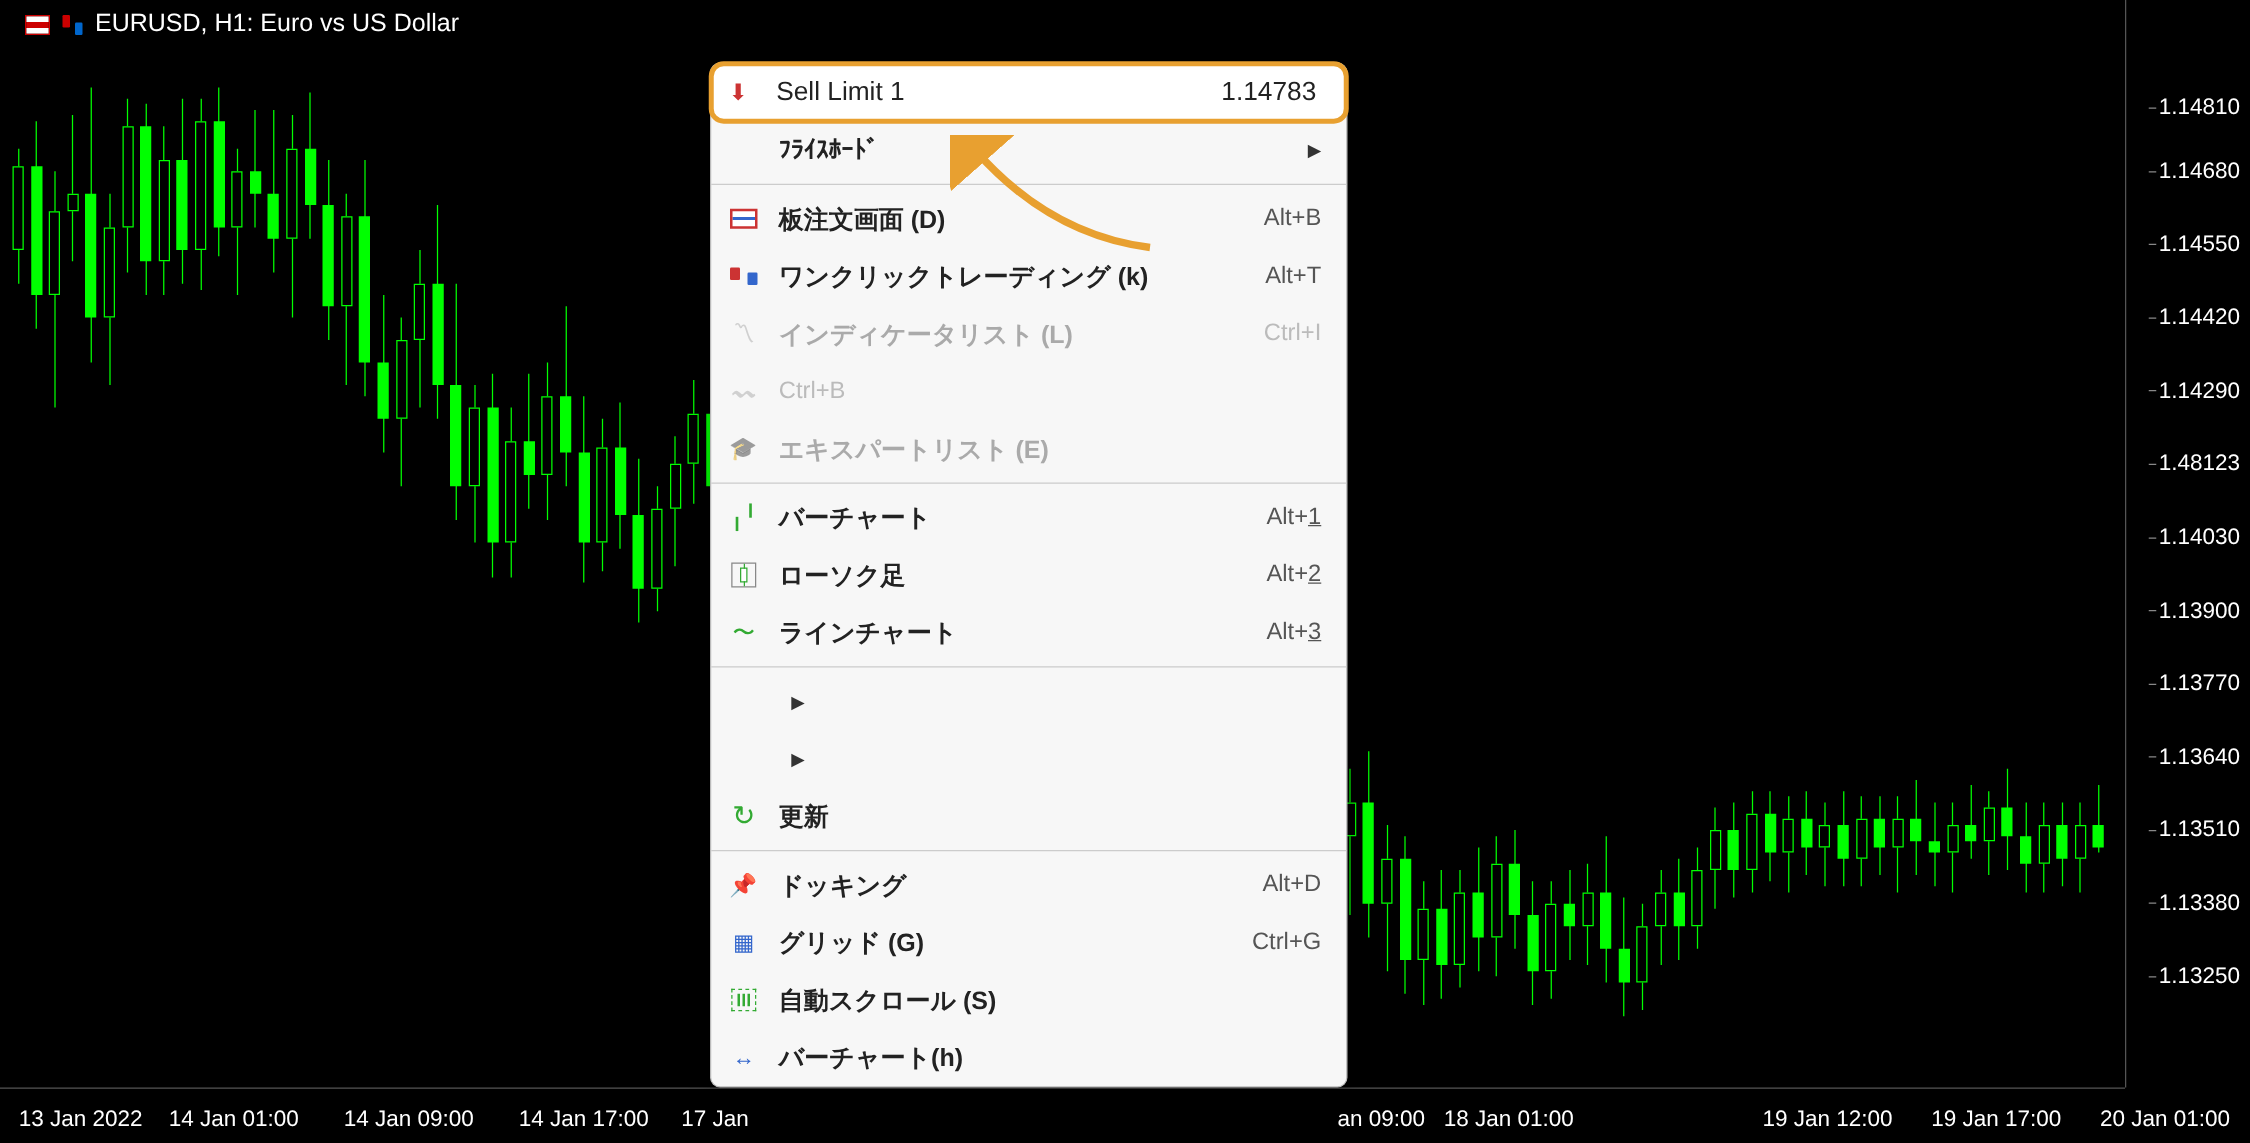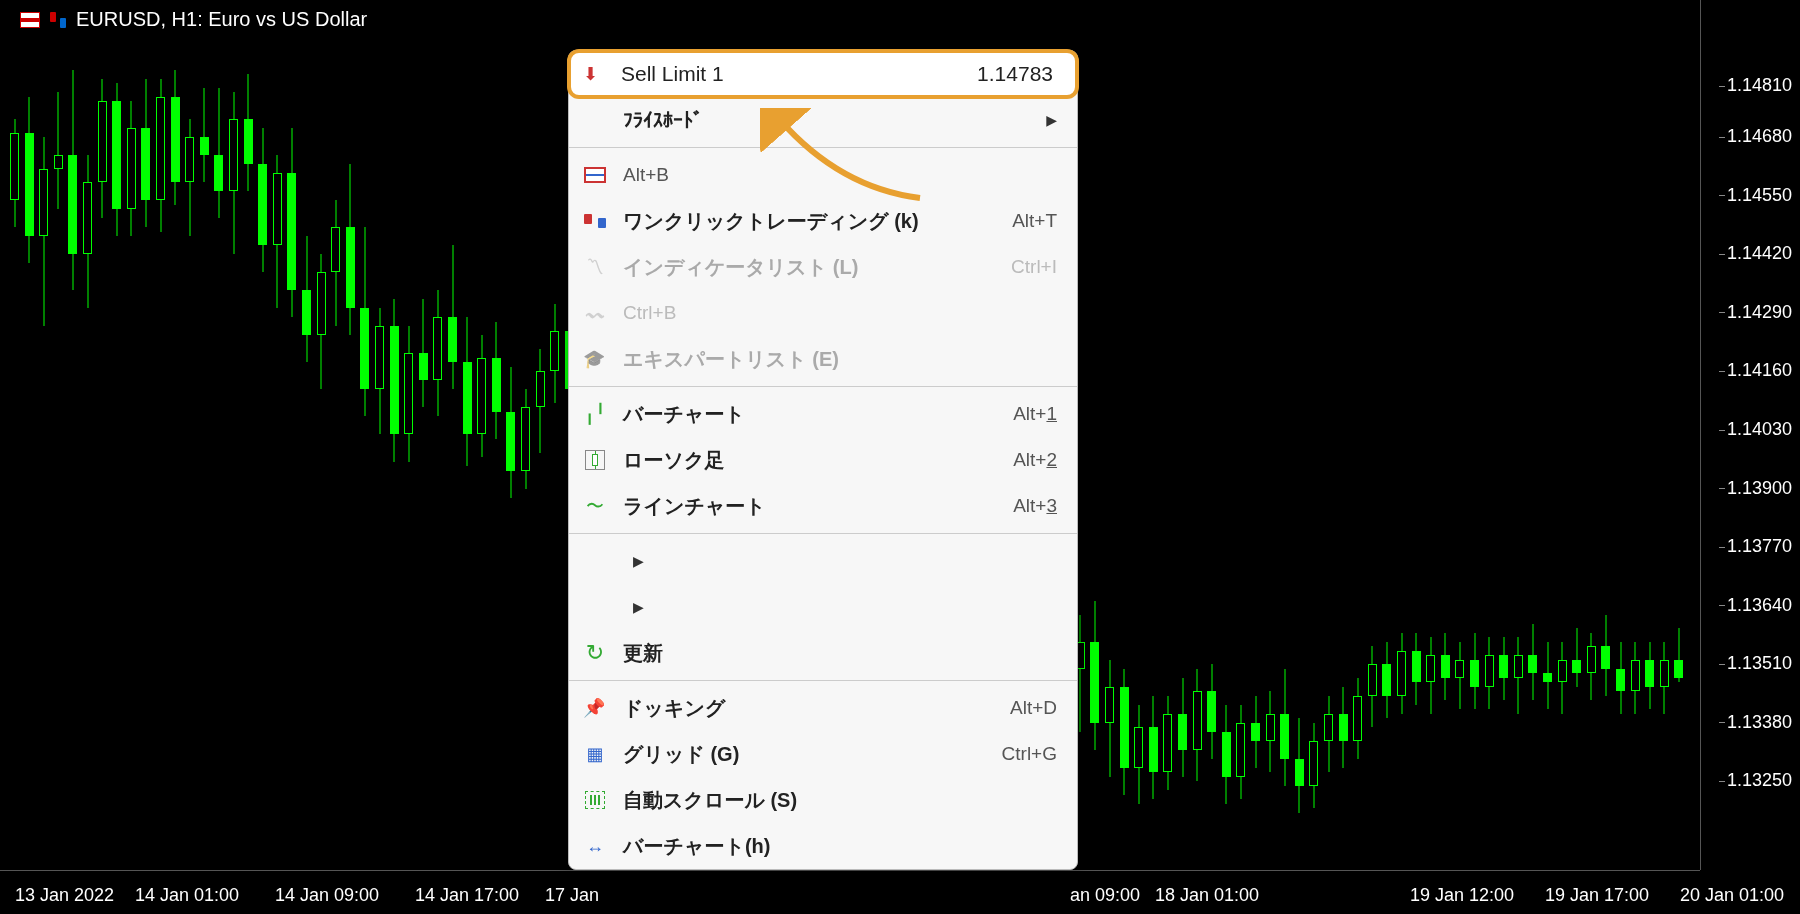--- a/index.html
+++ b/index.html
@@ -644,21 +644,21 @@
       </div>
     </div>
 </div>
 
 <div class="yaxis" id="yaxis">
     <div class="ytick" style="top: 75px;">1.14810</div>
     <div class="ytick" style="top: 126.143px;">1.14680</div>
     <div class="ytick" style="top: 184.714px;">1.14550</div>
     <div class="ytick" style="top: 243.286px;">1.14420</div>
     <div class="ytick" style="top: 301.857px;">1.14290</div>
-    <div class="ytick" style="top: 360.429px;">1.14160</div>
+    <div class="ytick" style="top: 360.429px;">1.48123</div>
     <div class="ytick" style="top: 419px;">1.14030</div>
     <div class="ytick" style="top: 477.571px;">1.13900</div>
     <div class="ytick" style="top: 536.143px;">1.13770</div>
     <div class="ytick" style="top: 594.714px;">1.13640</div>
     <div class="ytick" style="top: 653.286px;">1.13510</div>
     <div class="ytick" style="top: 711.857px;">1.13380</div>
     <div class="ytick" style="top: 770.429px;">1.13250</div>
   </div>
 <div class="xaxis" id="xaxis">
     <div class="xtick" style="left: 15px;">13 Jan 2022</div>
@@ -683,20 +683,21 @@
       <div class="menu-item">
         <span class="icon"></span>
         <span class="label">ﾌﾗｲｽﾎｰﾄﾞ</span>
         <span class="arrow">▶</span>
       </div>
       <div class="menu-sep"></div>
       <div class="menu-item">
         <span class="icon">
           <span class="ic-board"></span>
         </span>
+        <span class="label">板注文画面 (D)</span>
         <span class="shortcut">Alt+B</span>
       </div>
       <div class="menu-item">
         <span class="icon">
           <span class="ic-oneclick"></span>
         </span>
         <span class="label">ワンクリックトレーディング (k)</span>
         <span class="shortcut">Alt+T</span>
       </div>
       <div class="menu-item disabled">

